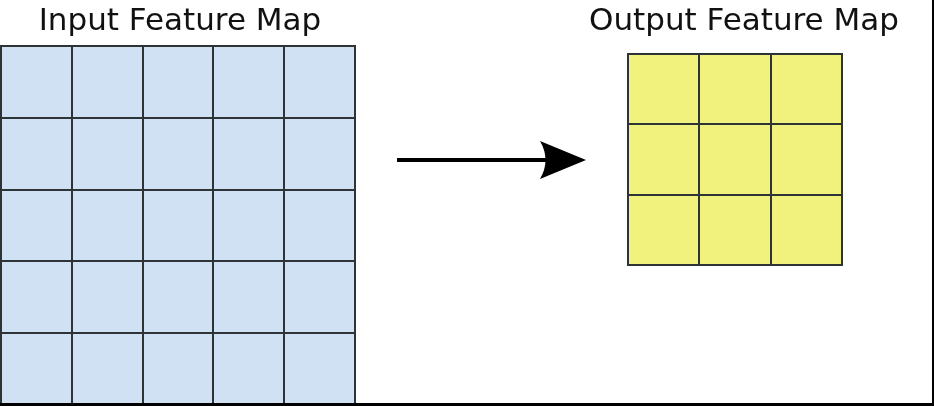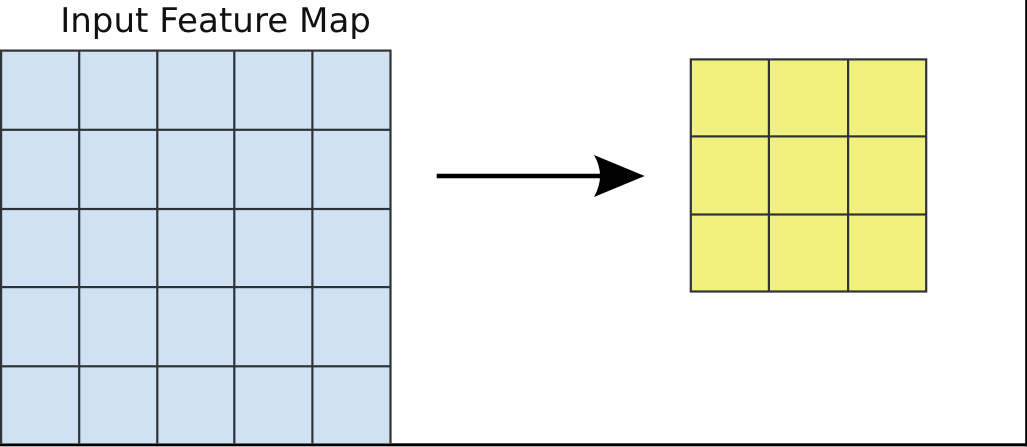--- a/index.html
+++ b/index.html
@@ -20,21 +20,21 @@
   }
   .map-title {
     position: absolute;
     top: 2px;
     font-size: 31px;
     line-height: 1.1;
     color: #111111;
     text-align: center;
     white-space: nowrap;
   }
-  .title-input  { left: 16px;   width: 360px; }
+  .title-input  { left: 0px;   width: 360px; }
   .title-output { left: 576px; width: 336px; }
 
   .feature-grid {
     position: absolute;
     display: grid;
     box-sizing: border-box;
     background: var(--grid-line, #2e3436);
     padding: 2px;
     gap: 2px;
   }
@@ -61,20 +61,21 @@
     height: 50px;
   }
 </style>
 </head>
 <body>
 
 <div class="canvas">
 
   <div class="map-title title-input">Input Feature Map</div>
 
+  <div class="map-title title-output">Output Feature Map</div>
 
   <div class="feature-grid grid-input" style="grid-template-columns: repeat(5, 1fr); grid-template-rows: repeat(5, 1fr);">
       <div class="cell"></div>
       <div class="cell"></div>
       <div class="cell"></div>
       <div class="cell"></div>
       <div class="cell"></div>
       <div class="cell"></div>
       <div class="cell"></div>
       <div class="cell"></div>

